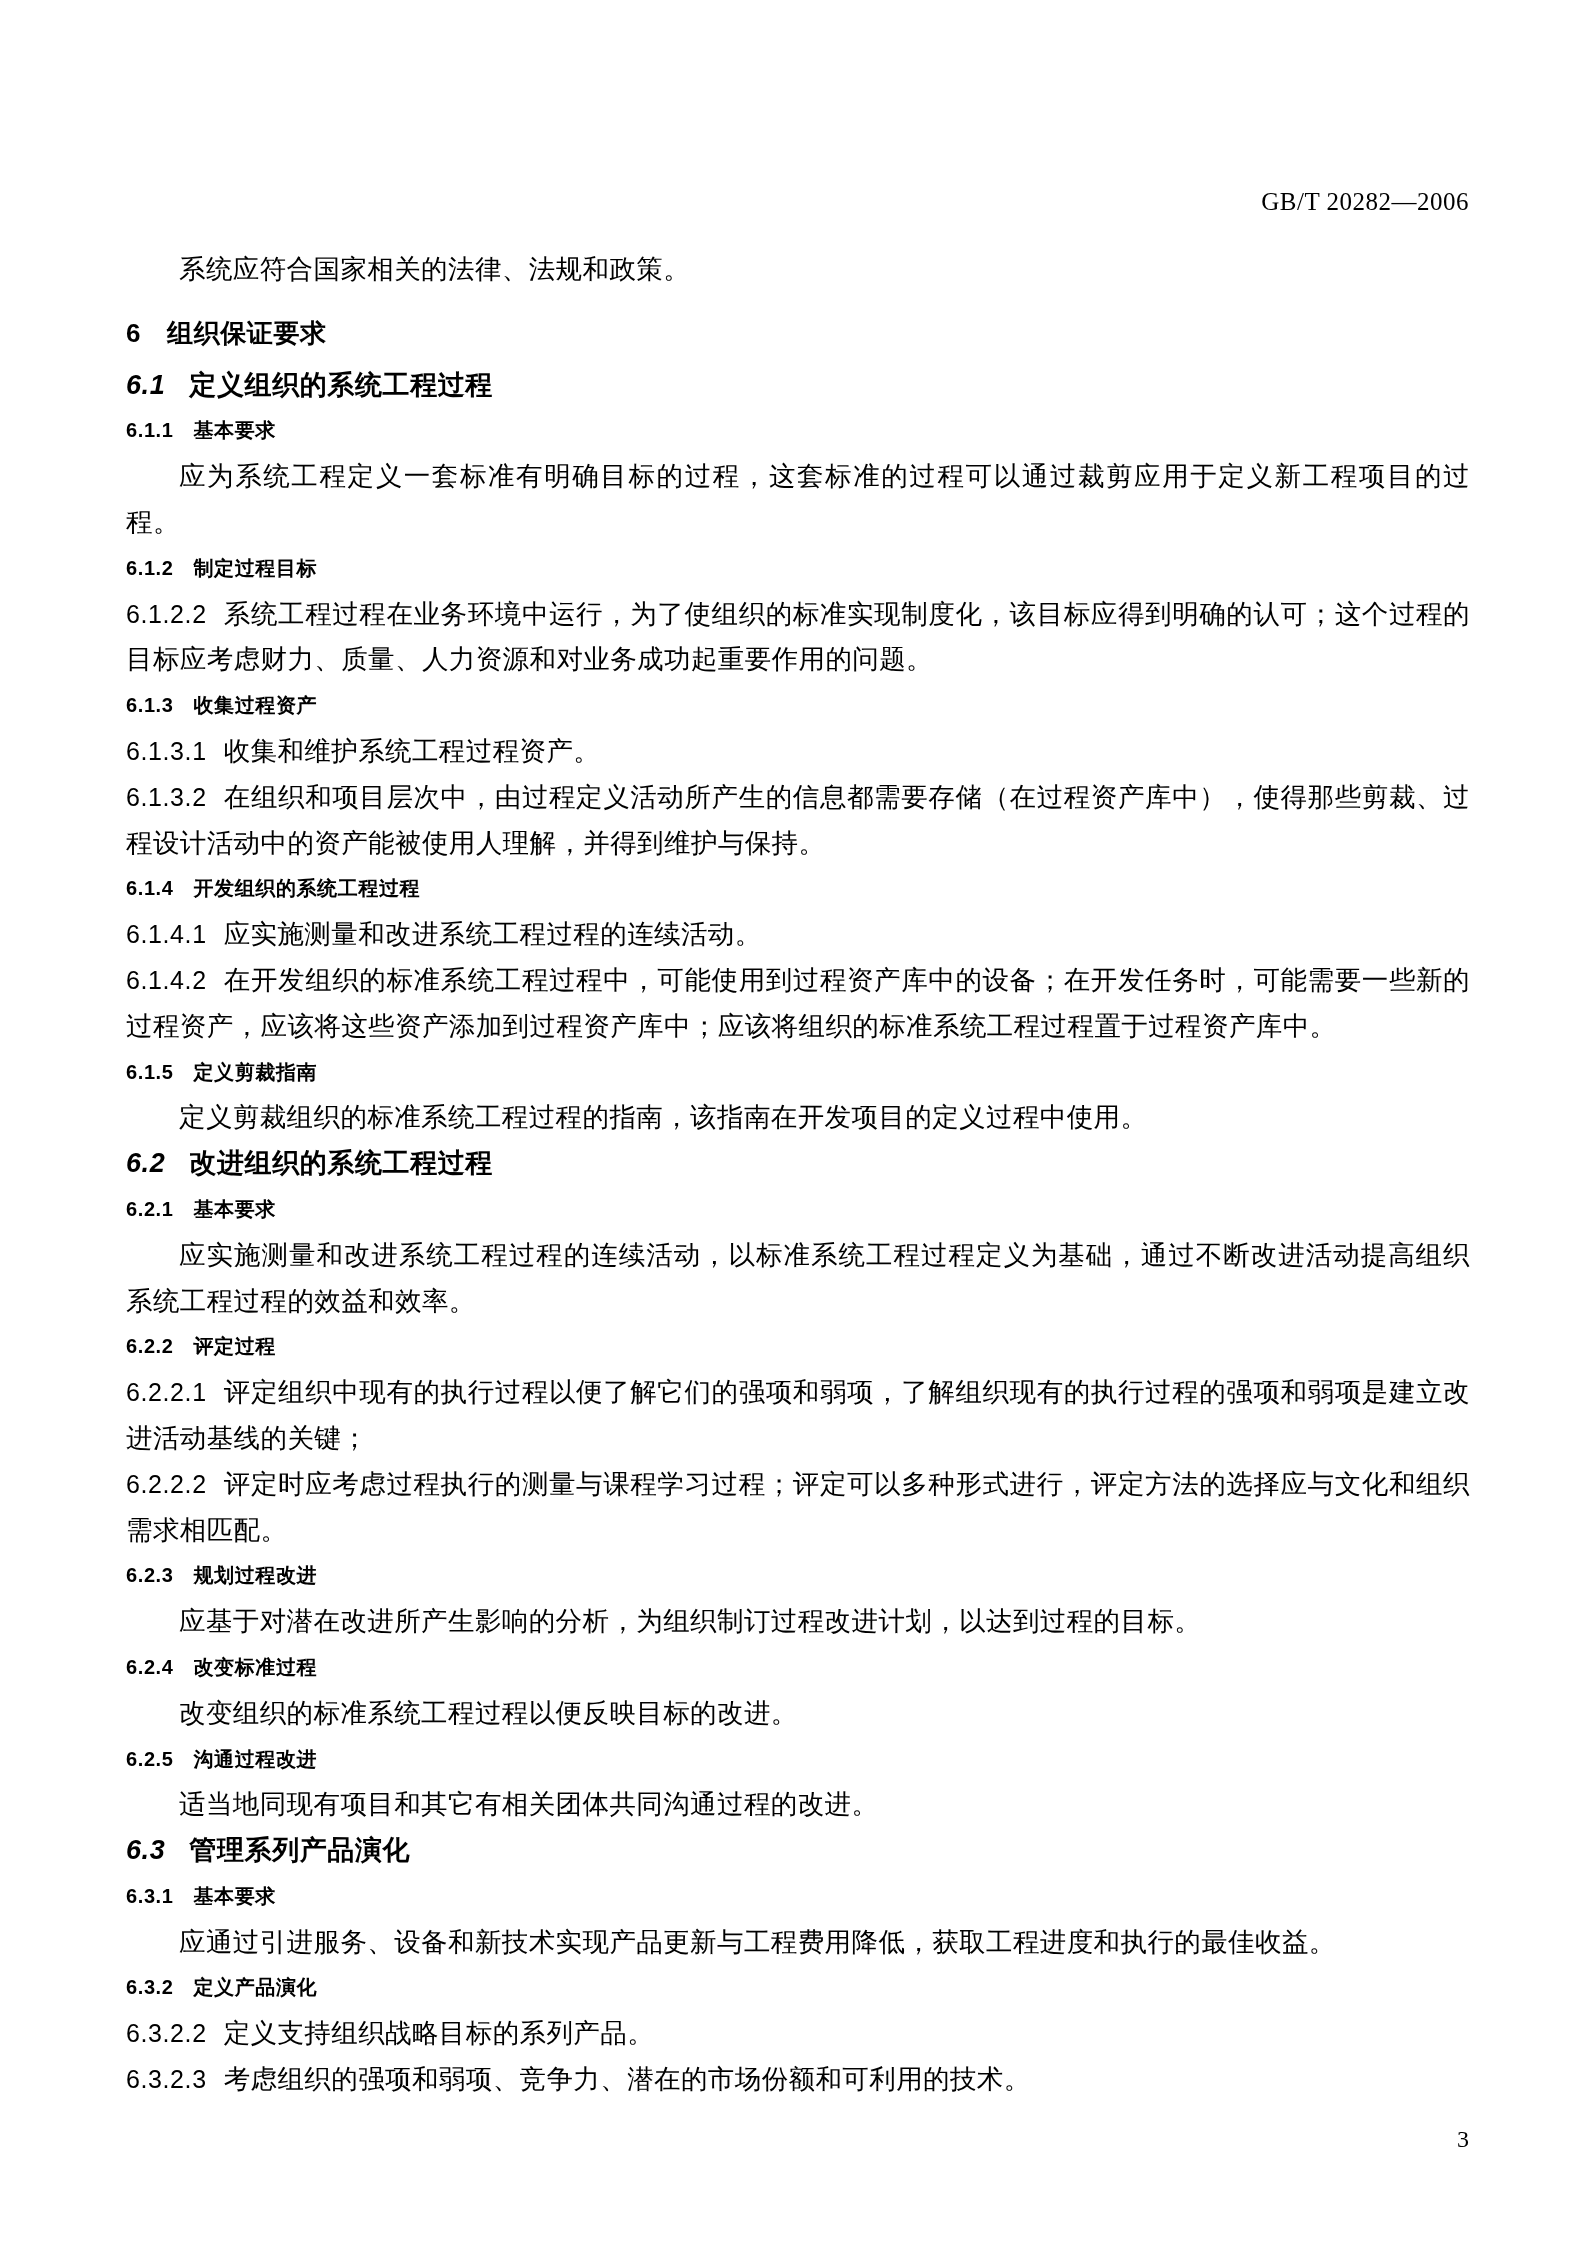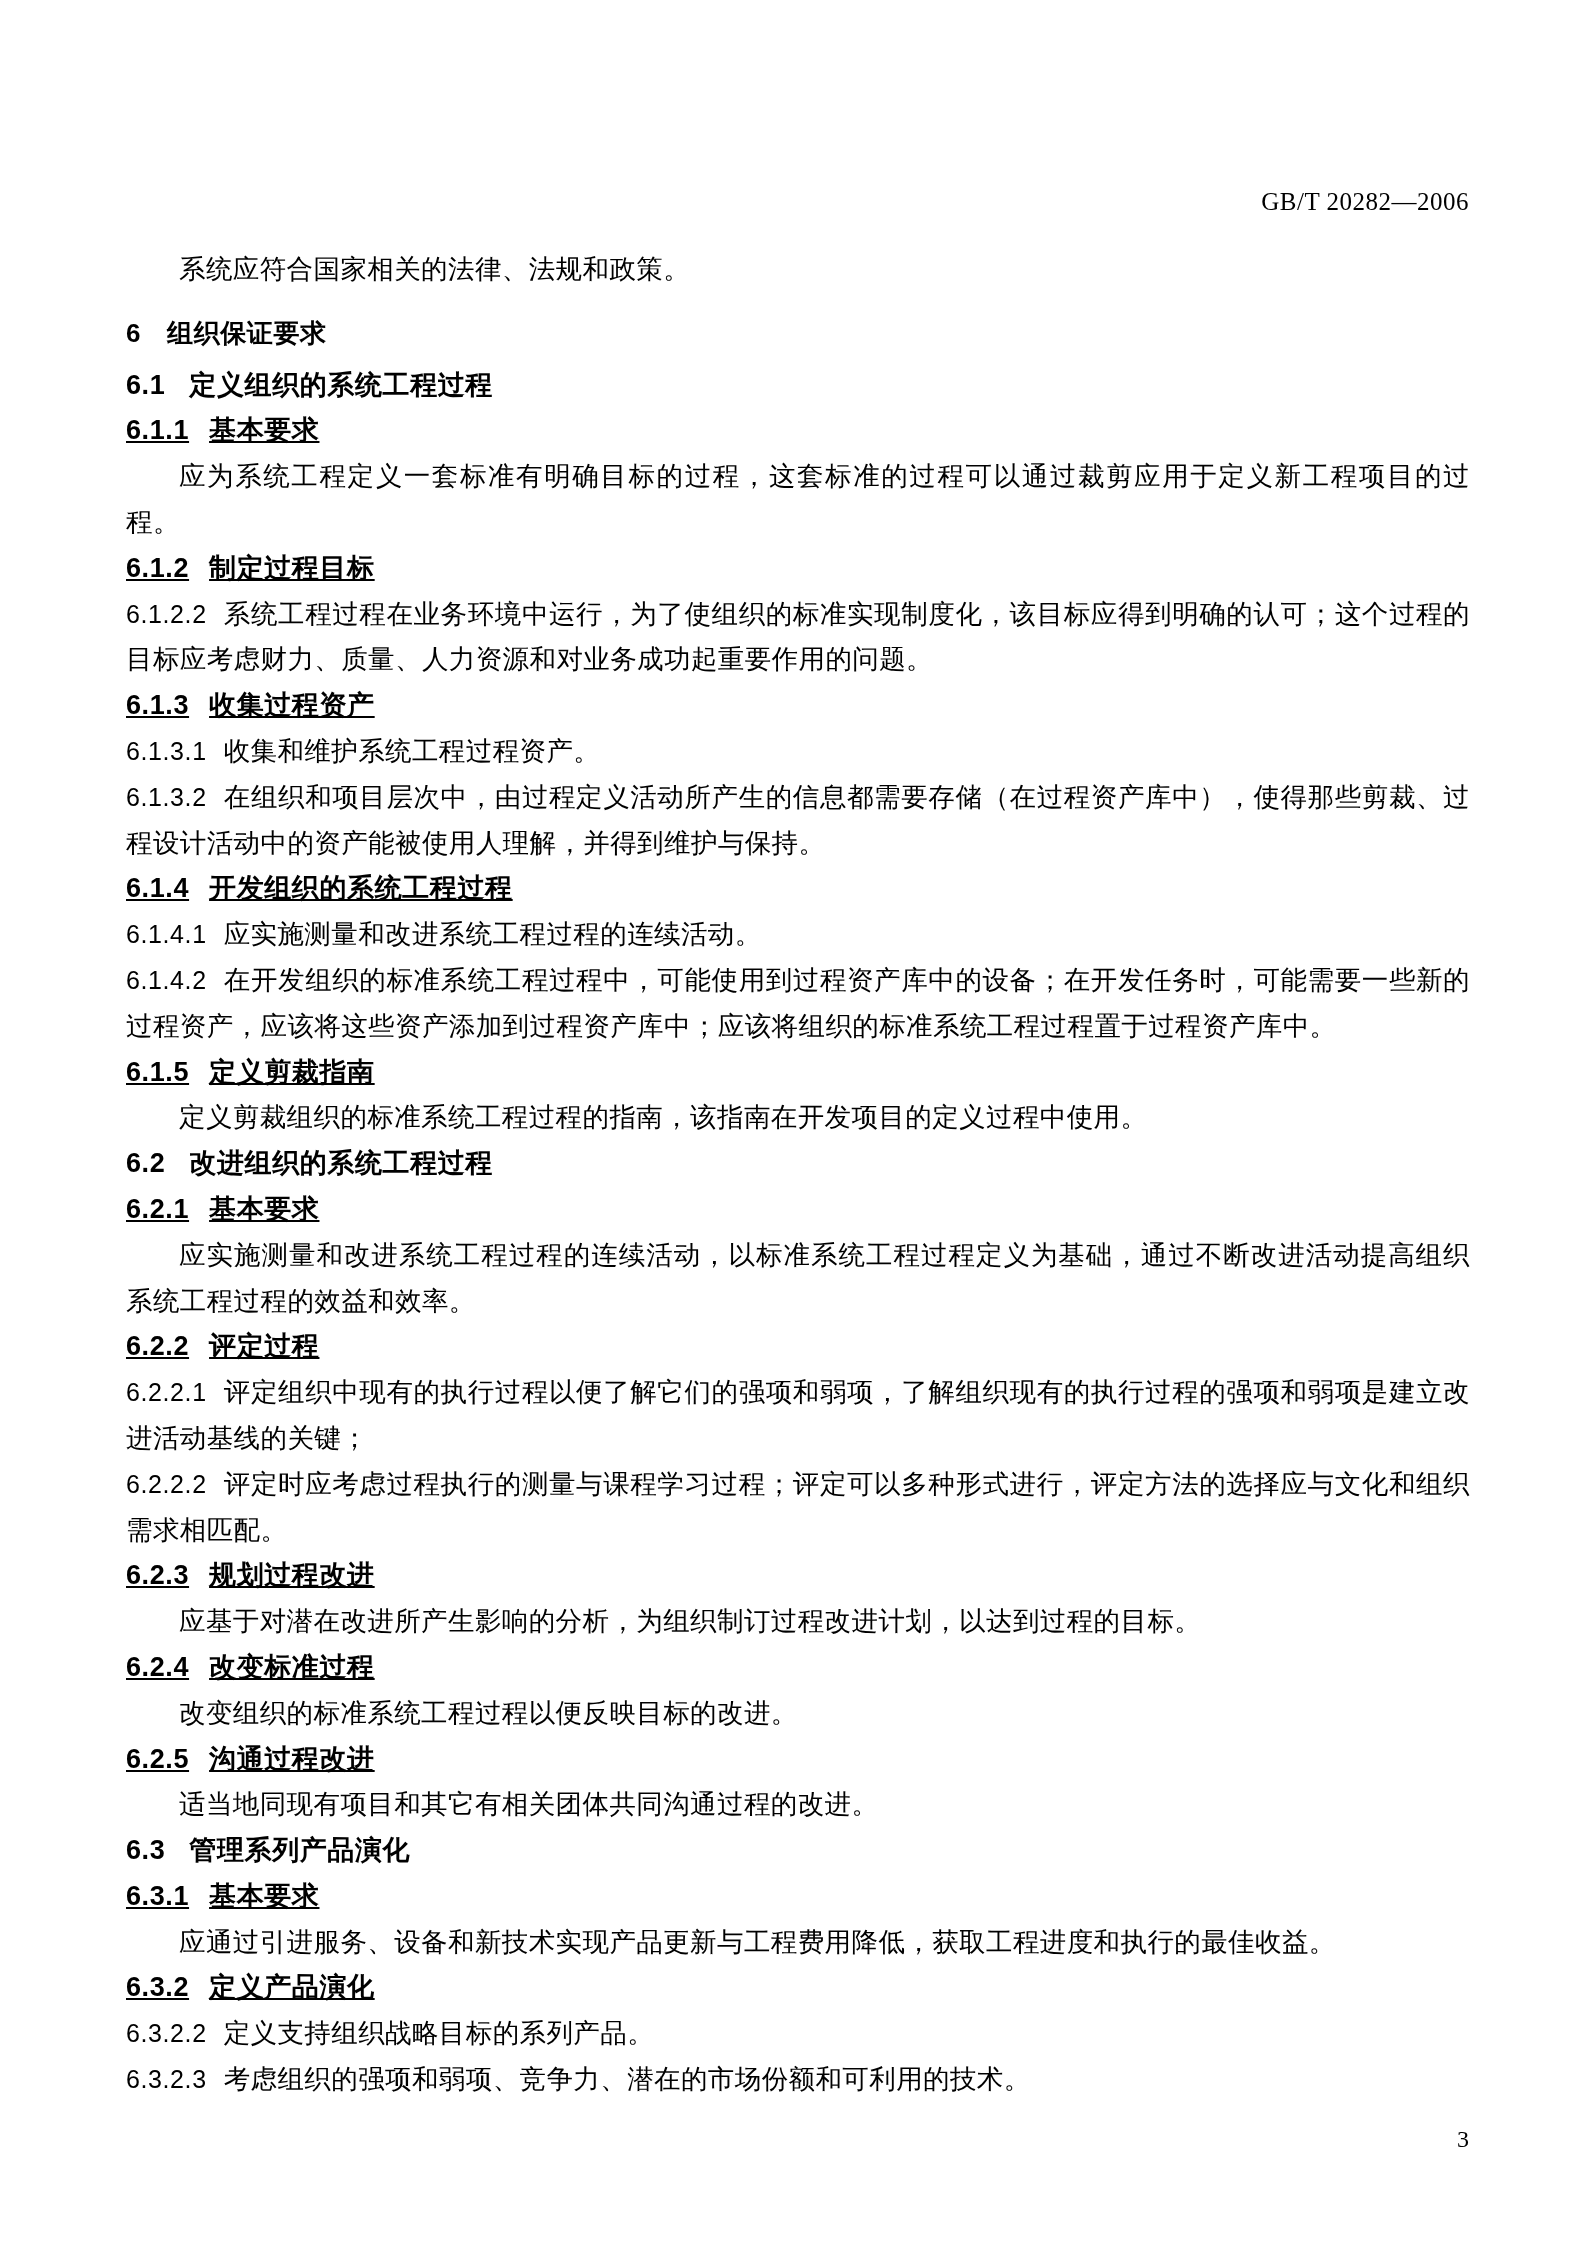--- a/index.html
+++ b/index.html
@@ -92,25 +92,24 @@
   }
   .h1 {           
     font-size: 26px;
     line-height: 45.8px;
   }
   .h1 .hnum { padding-right: 26px; font-weight: bold; }
   .h2 {           
     font-size: 27px;
     line-height: 45.8px;
   }
-  .h2 .hnum { padding-right: 24px; font-weight: bold; }
+  .h2 .hnum { padding-right: 24px; font-weight: bold; font-style: italic; }
   .h3 {           
-    font-size: 27px;
-    line-height: 45.8px;
-    text-decoration: underline;
+    font-size: 20px;
+    line-height: 45.8px;
   }
   .h3 .hnum { padding-right: 20px; font-weight: bold; }
 
   .gap-sm { height: 6px; }
   .gap-md { height: 18px; }
 
   
   .footer-pageno {
     position: absolute;
     right: 118px;

